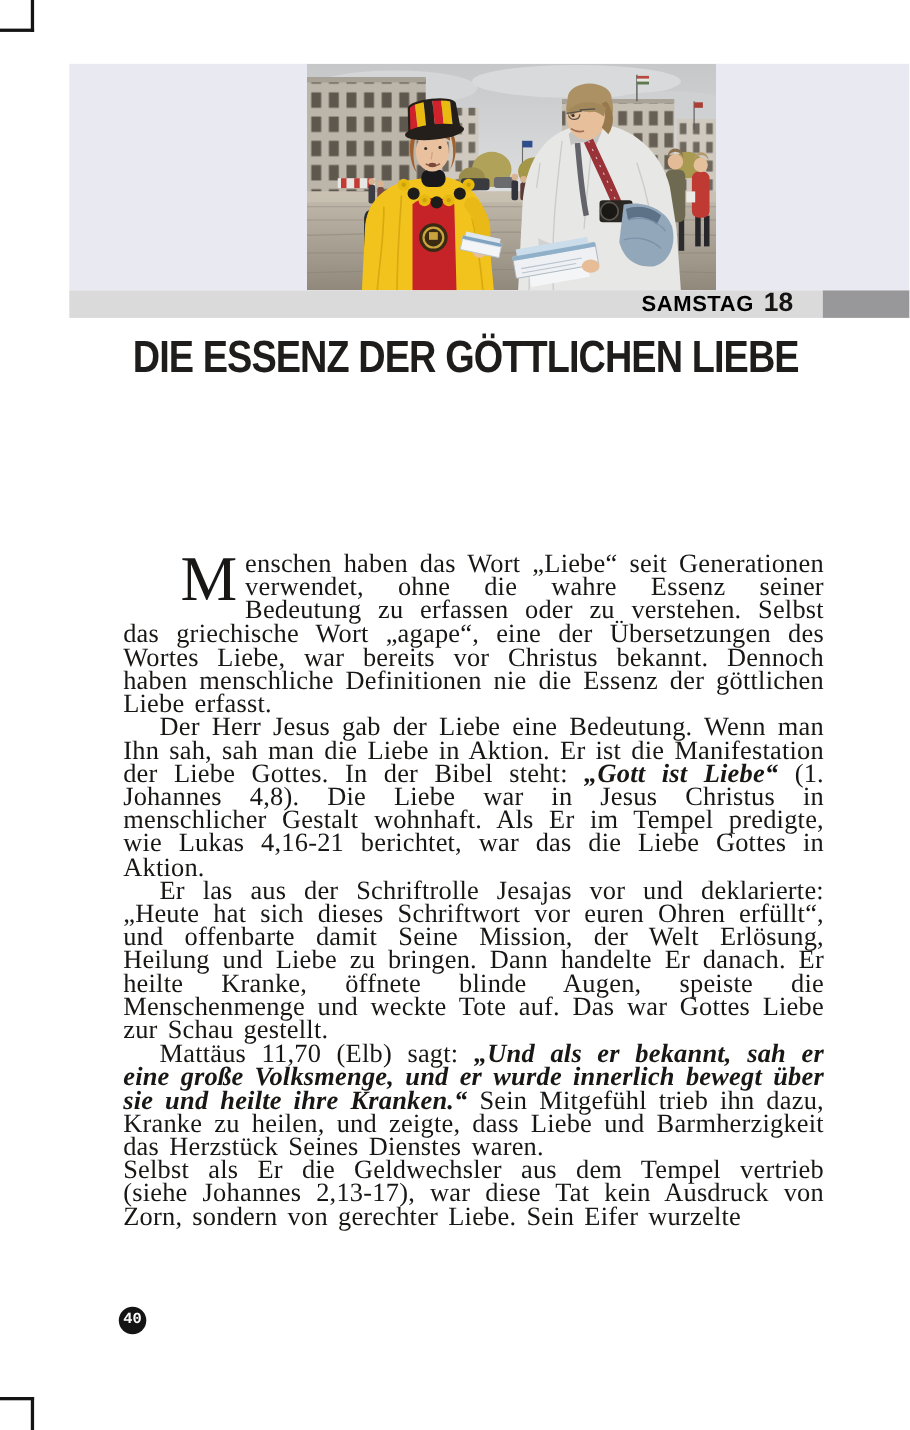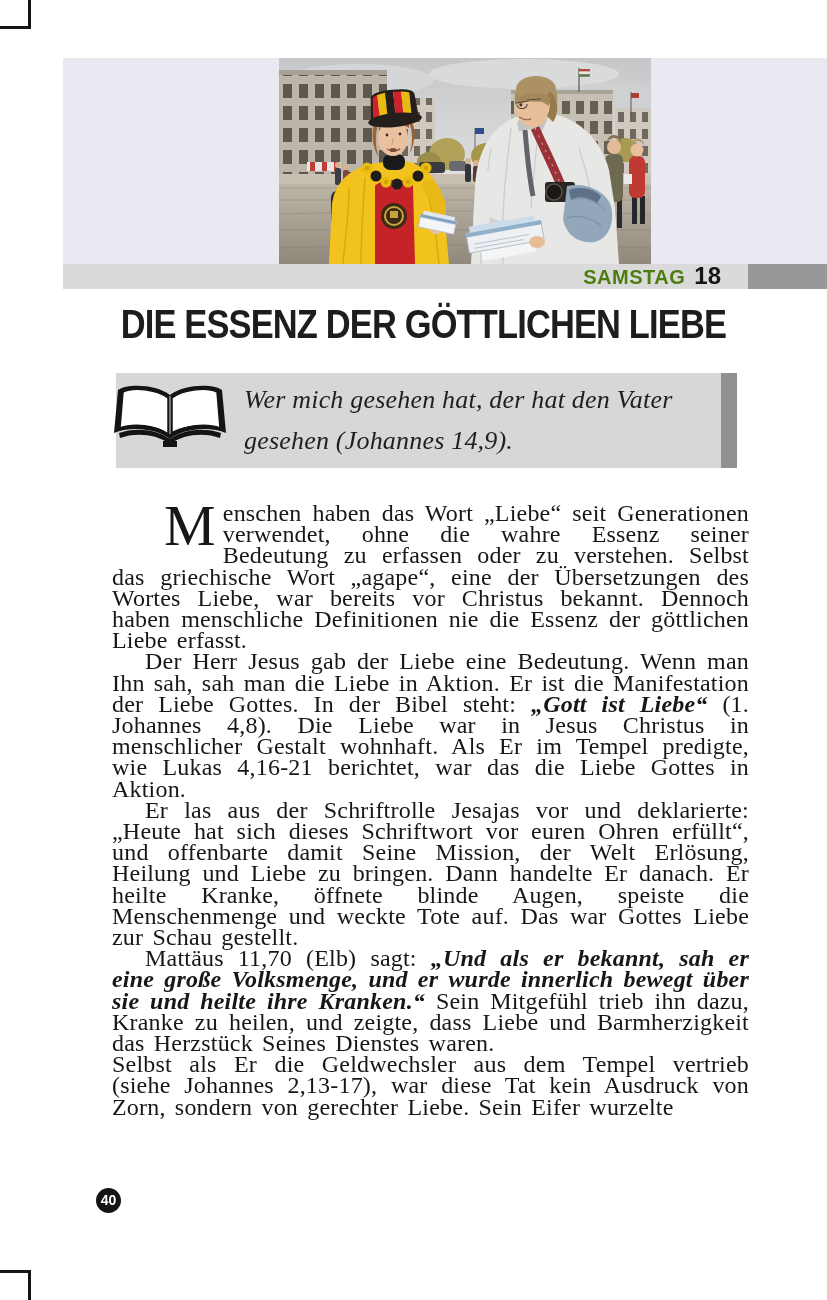--- a/index.html
+++ b/index.html
@@ -10,21 +10,21 @@
            border-right:3px solid #141414;border-bottom:3px solid #141414;}
   .crop-bl{position:absolute;left:0;bottom:0;width:28px;height:27px;
            border-right:3px solid #141414;border-top:3px solid #141414;}
   
   .hero-panel{position:absolute;left:63px;top:58px;width:764px;height:206px;background:#e9e9f2;}
   .photo{position:absolute;left:216px;top:0;width:372px;height:206px;overflow:hidden;}
   
   .day-bar{position:absolute;left:63px;top:264px;width:685px;height:25px;background:#dadadb;
            display:flex;justify-content:flex-end;align-items:flex-end;padding-right:0;box-sizing:border-box;}
   .day-label{font-family:"Liberation Sans",sans-serif;font-weight:700;font-size:20px;line-height:24px;
-             letter-spacing:.5px;color:#4d7c0f;margin-right:9px;}
+             letter-spacing:.5px;color:#000000;margin-right:9px;}
   .day-number{font-family:"Liberation Sans",sans-serif;font-weight:700;font-size:24px;line-height:26px;
               color:#161514;margin-right:27px;}
   .day-block{position:absolute;left:748px;top:264px;width:79px;height:25px;background:#98989a;}
   
   .title{position:absolute;left:63px;top:303px;width:701px;text-align:center;white-space:nowrap;}
   .title span{display:inline-block;font-family:"Liberation Sans",sans-serif;font-weight:700;
               font-size:41px;line-height:42px;letter-spacing:-1px;color:#1f1d1c;
               transform:scaleX(.84);transform-origin:center;}
   
   .verse-box{position:absolute;left:116px;top:373px;width:621px;height:95px;background:#d7d7d7;}
@@ -33,22 +33,22 @@
               font-size:26px;line-height:41px;color:#211f1d;letter-spacing:.2px;}
   .book-icon{position:absolute;left:-5px;top:8px;width:118px;height:70px;}
   
   .body-text{position:absolute;left:112px;top:503px;width:637px;text-align:justify;
              font-size:24px;line-height:21.2px;letter-spacing:.2px;word-spacing:3px;color:#181715;}
   .body-text p{margin:0;}
   .para-indent{text-indent:33px;}
   .bi{font-weight:bold;font-style:italic;}
   .dropcap{float:left;font-size:58px;line-height:43px;padding:1px 7px 0 52px;color:#181715;}
   
-  .page-num{position:absolute;left:96px;top:1188px;width:25px;height:25px;border-radius:50%;
-            background:#141414;color:#ffffff;font-family:Liberation Sans, sans-serif;
+  .page-num{position:absolute;left:108px;top:1188px;width:25px;height:25px;border-radius:50%;
+            background:#141414;color:#ffffff;font-family:Liberation Mono, monospace;
             font-weight:700;font-size:14px;line-height:25px;text-align:center;}
 </style>
 </head>
 <body>
 
 <div class="page">
 
   <div class="crop-tl"></div>
   <div class="crop-bl"></div>
 
@@ -273,38 +273,20 @@
   <div class="day-bar">
     <span class="day-label">SAMSTAG</span>
     <span class="day-number">18</span>
   </div>
   <div class="day-block"></div>
 
   <div class="title">
     <span>DIE ESSENZ DER GÖTTLICHEN LIEBE</span>
   </div>
 
-  <div class="verse-box">
-    <div class="book-icon">
-      <svg viewBox="0 0 118 70" width="118" height="70">
-        <path d="M59 14 C46 4 18 2 7 9 L3 52 C18 45 46 47 59 58 C72 47 100 45 115 52 L111 9 C100 2 72 4 59 14 Z" fill="#141414"></path>
-        <path d="M57 17 C45 8 22 6 12 11 L9 47 C22 42 45 44 57 53 Z" fill="#ffffff" stroke="#141414" stroke-width="1.5"></path>
-        <path d="M61 17 C73 8 96 6 106 11 L109 47 C96 42 73 44 61 53 Z" fill="#ffffff" stroke="#141414" stroke-width="1.5"></path>
-        <path d="M10 48 C24 43 46 45 58 54 C70 45 92 43 108 48" fill="none" stroke="#141414" stroke-width="2"></path>
-        <path d="M8 52 C23 46 46 48 59 58 C72 48 95 46 110 52 L109 57 C94 51 72 53 59 63 C46 53 24 51 9 57 Z" fill="#141414"></path>
-        <rect x="52" y="60" width="14" height="6" fill="#141414"></rect>
-        <line x1="59" y1="15" x2="59" y2="53" stroke="#9a9a9a" stroke-width="1.5"></line>
-      </svg>
-    </div>
-    <div class="verse-text">
-      <div>Wer mich gesehen hat, der hat den Vater</div>
-      <div>gesehen (Johannes 14,9).</div>
-    </div>
-    <div class="verse-bar"></div>
-  </div>
 
   <div class="body-text">
     <p><span class="dropcap">M</span><span>enschen haben das Wort „Liebe“ seit Generationen verwendet, ohne die wahre Essenz seiner Bedeutung zu erfassen oder zu verstehen. Selbst das griechische Wort „agape“, eine der Übersetzungen des Wortes Liebe, war bereits vor Christus bekannt. Dennoch haben menschliche Definitionen nie die Essenz der göttlichen Liebe erfasst.</span></p>
     <p class="para-indent"><span>Der Herr Jesus gab der Liebe eine Bedeutung. Wenn man Ihn sah, sah man die Liebe in Aktion. Er ist die Manifestation der Liebe Gottes. In der Bibel steht: </span><span class="bi">„Gott ist Liebe“</span><span> (1. Johannes 4,8). Die Liebe war in Jesus Christus in menschlicher Gestalt wohnhaft. Als Er im Tempel predigte, wie Lukas 4,16-21 berichtet, war das die Liebe Gottes in Aktion.</span></p>
     <p class="para-indent"><span>Er las aus der Schriftrolle Jesajas vor und deklarierte: „Heute hat sich dieses Schriftwort vor euren Ohren erfüllt“, und offenbarte damit Seine Mission, der Welt Erlösung, Heilung und Liebe zu bringen. Dann handelte Er danach. Er heilte Kranke, öffnete blinde Augen, speiste die Menschenmenge und weckte Tote auf. Das war Gottes Liebe zur Schau gestellt.</span></p>
     <p class="para-indent"><span>Mattäus 11,70 (Elb) sagt: </span><span class="bi">„Und als er bekannt, sah er eine große Volksmenge, und er wurde innerlich bewegt über sie und heilte ihre Kranken.“</span><span> Sein Mitgefühl trieb ihn dazu, Kranke zu heilen, und zeigte, dass Liebe und Barmherzigkeit das Herzstück Seines Dienstes waren.</span></p>
     <p><span>Selbst als Er die Geldwechsler aus dem Tempel vertrieb (siehe Johannes 2,13-17), war diese Tat kein Ausdruck von Zorn, sondern von gerechter Liebe. Sein Eifer wurzelte</span></p>
   </div>
 
   <div class="page-num">40</div>

